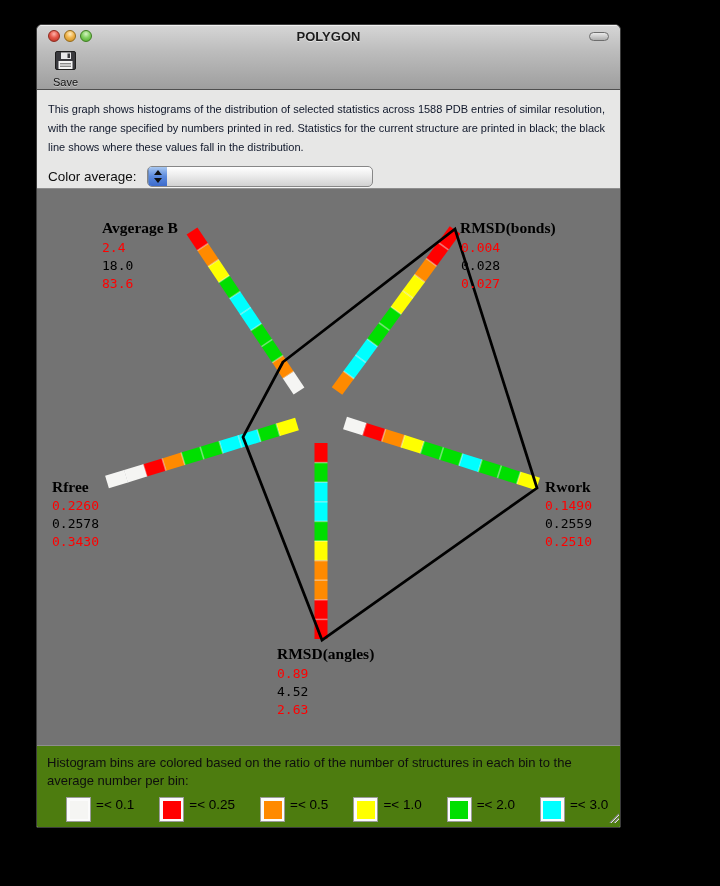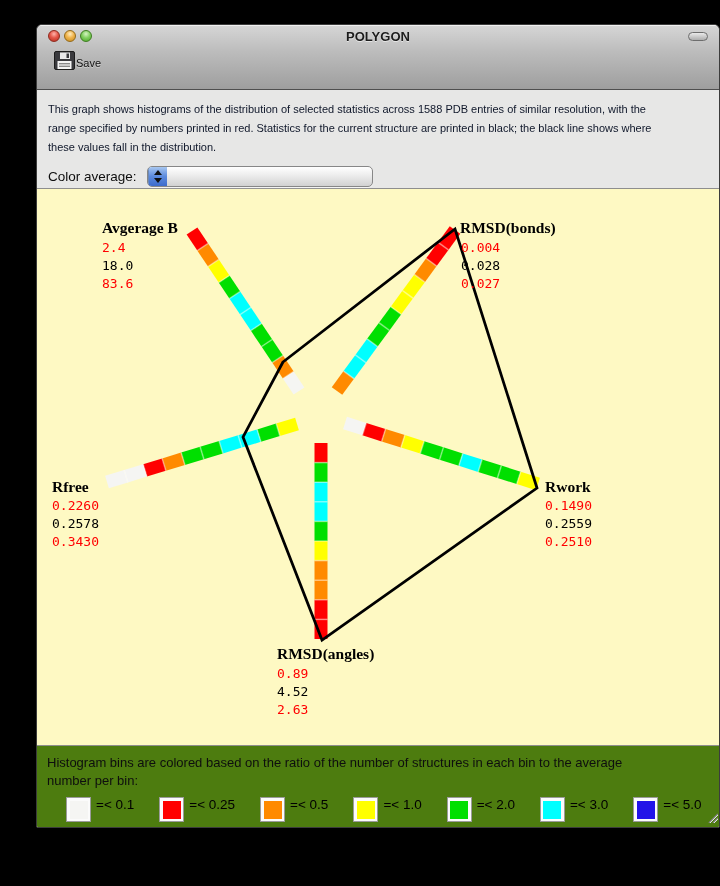--- a/index.html
+++ b/index.html
@@ -1,19 +1,19 @@
 <!DOCTYPE html>
 <html><head>
 <meta charset="utf-8">
 <style>
   * { margin:0; padding:0; box-sizing:border-box; }
   html,body { width:720px; height:886px; background:#000; overflow:hidden;
               font-family:"Liberation Sans", sans-serif; }
 
-  .window { position:absolute; left:36px; top:24px; width:684px; height:804px;
+  .window { position:absolute; left:36px; top:24px; width:585px; height:804px;
             background:#E7E7E6; border-radius:6px 6px 2px 2px;
             box-shadow:0 10px 28px rgba(0,0,0,.75); overflow:hidden;
             border:1px solid #3c3c3c; }
 
   
   .chrome { height:65px; background:linear-gradient(#d6d6d6, #bdbdbd 40%, #9e9e9e);
             border-bottom:1px solid #4e4e4e; position:relative;
             border-radius:6px 6px 0 0; }
   .chrome::before { content:""; position:absolute; top:0; left:0; right:0; height:1px;
                     background:rgba(255,255,255,.65); border-radius:6px 6px 0 0; }
@@ -24,21 +24,21 @@
                   border:1px solid #8e2a1e; }
   .light.yellow { background:radial-gradient(circle at 50% 30%, #ffedc0, #f0b44d 45%, #c68a1d);
                   border:1px solid #93691a; }
   .light.green  { background:radial-gradient(circle at 50% 30%, #d6f3c4, #83d162 45%, #49a426);
                   border:1px solid #3f7d22; }
   .title { width:100%; text-align:center; font-size:13px; font-weight:bold; color:#1c1c1c;
            text-shadow:0 1px 0 rgba(255,255,255,.55); }
   .capsule { position:absolute; right:11px; top:7px; width:20px; height:9px; border-radius:5px;
              background:linear-gradient(#e9e9e9,#aeaeae); border:1px solid #6d6d6d; }
   .toolbar { height:43px; display:flex; align-items:flex-start; padding:2px 0 0 10px; }
-  .tool-btn { display:flex; flex-direction:row; align-items:center; cursor:default;
+  .tool-btn { display:flex; flex-direction:column; align-items:center; cursor:default;
               padding:1px 6px; border-radius:4px; }
   .tool-btn .tool-label { font-size:11px; color:#111; margin-top:1px;
                           text-shadow:0 1px 0 rgba(255,255,255,.4); }
 
   
   .controls-area { height:98px; padding:10px 11px 0 11px; background:#E7E7E6; }
   .desc { font-size:11px; line-height:19px; color:#0f172a; max-width:628px; }
   .scheme-row { display:flex; align-items:center; margin-top:9px; }
   .scheme-label { font-size:13.5px; color:#0e0e0e; margin-right:10px; }
   .popup { width:226px; height:21px; border:1px solid #878787; border-radius:5px;
@@ -49,21 +49,21 @@
   .popup-stepper { width:19px; height:100%; background:linear-gradient(#a8c7f0,#5b8add 50%,#3d6bcc);
                    border-left:1px solid #6a88b8; display:flex; flex-direction:column;
                    align-items:center; justify-content:center; gap:3px; }
   .tri-up   { width:0; height:0; border-left:4px solid transparent; border-right:4px solid transparent;
               border-bottom:5px solid #101010; }
   .tri-down { width:0; height:0; border-left:4px solid transparent; border-right:4px solid transparent;
               border-top:5px solid #101010; }
 
   .sep { height:1px; background:#8e8e8e; }
 
-  .plot-panel { height:556px; background:#fef9c3; position:relative;text-decoration:underline; }
+  .plot-panel { height:556px; background:#737373; position:relative;text-decoration:underline; }
   .plot-panel svg { position:absolute; left:0; top:0; }
 
   .bottom-panel { height:82px; background:#4d7c0f; padding:8px 10px 0 10px; position:relative; }
   .legend-note { font-size:13px; line-height:18px; color:#0e0e0e; max-width:622px; }
   .legend-row { display:flex; align-items:center; margin-top:7px; }
   .bin { display:flex; align-items:flex-start;margin-left:19px; }
   .swatch-box { width:25px; height:25px; border:1px solid #9b9b9b; background:#fbfbfb;
                 display:flex; align-items:center; justify-content:center; margin-right:5px; }
   .swatch-color { width:18px; height:18px; }
   .bin-label { font-size:13.5px; color:#000; margin-right:6px; white-space:nowrap; }

